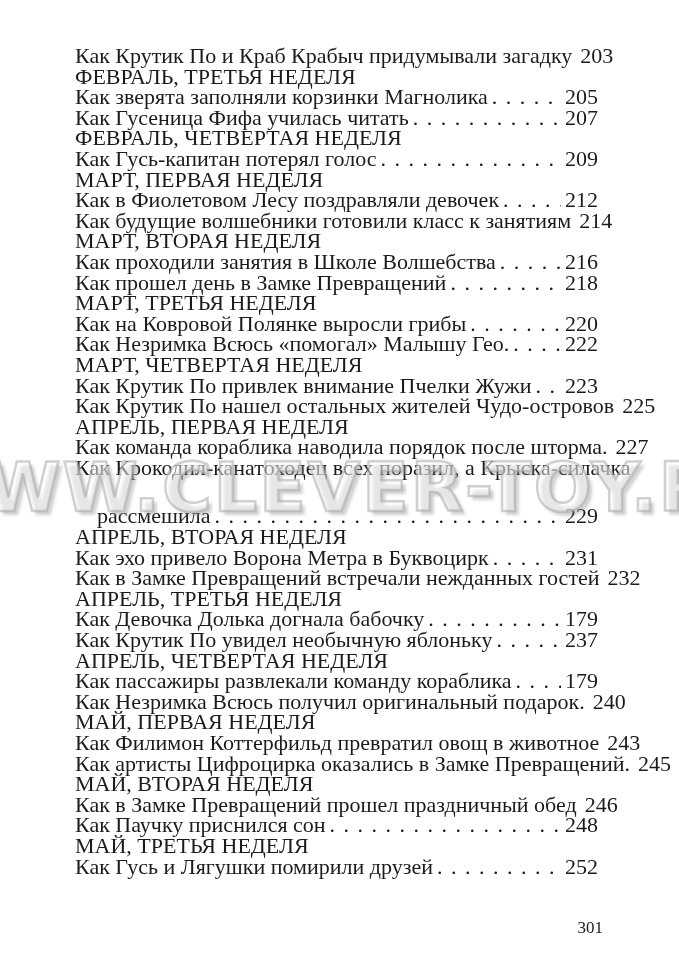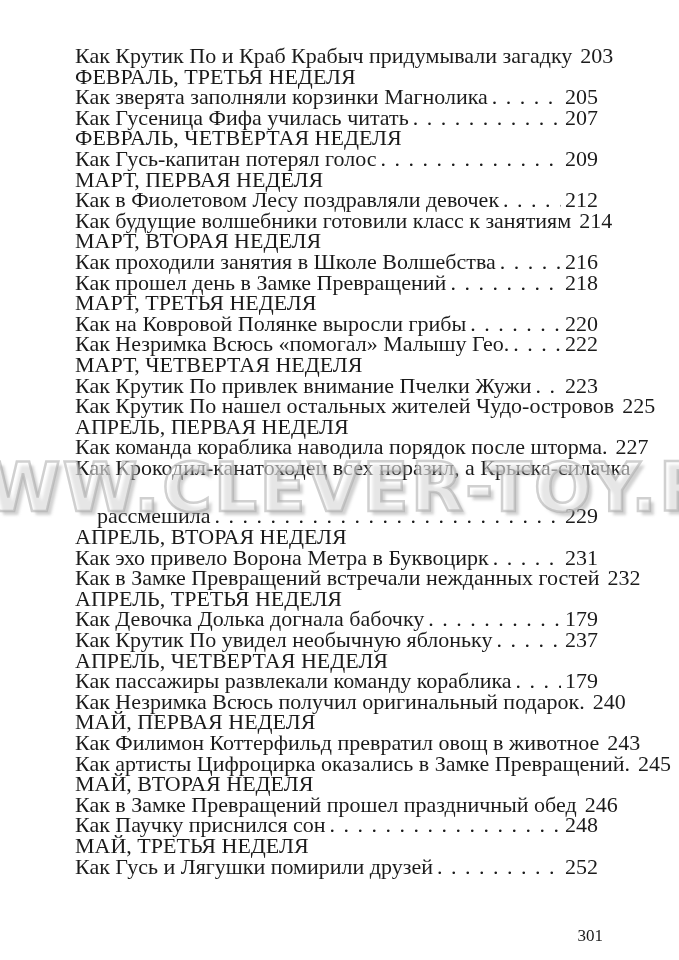--- a/index.html
+++ b/index.html
@@ -73,21 +73,20 @@
     -webkit-text-stroke: 2.5px rgba(170, 170, 170, 0.55);
     text-shadow: 4px 4px 3px rgba(140, 140, 140, 0.40);
     z-index: 5;
     pointer-events: none;
   }
   .page-number {
     position: absolute;
     top: 918px;
     right: 76px;
     font-size: 17px;
-    margin-top: 8px;
   }
 </style>
 </head>
 <body>
 
 <div class="sheet">
   <div class="toc">
       <div class="toc-row">
         <span class="toc-title">Как Крутик По и Краб Крабыч придумывали загадку</span>
         <span class="toc-leader"></span>

